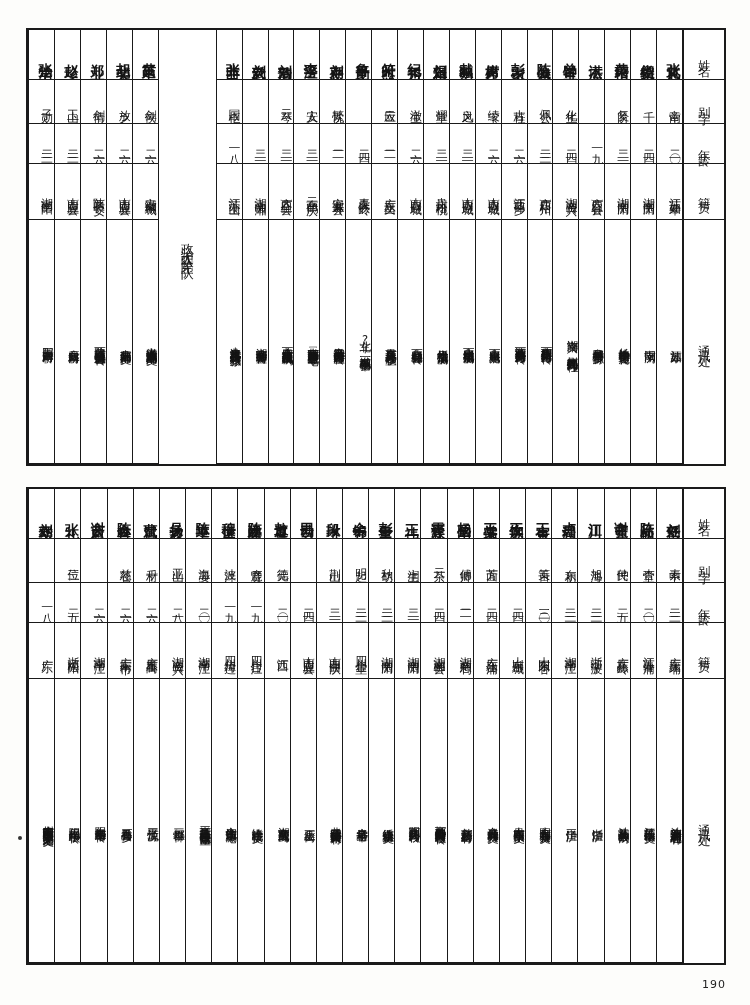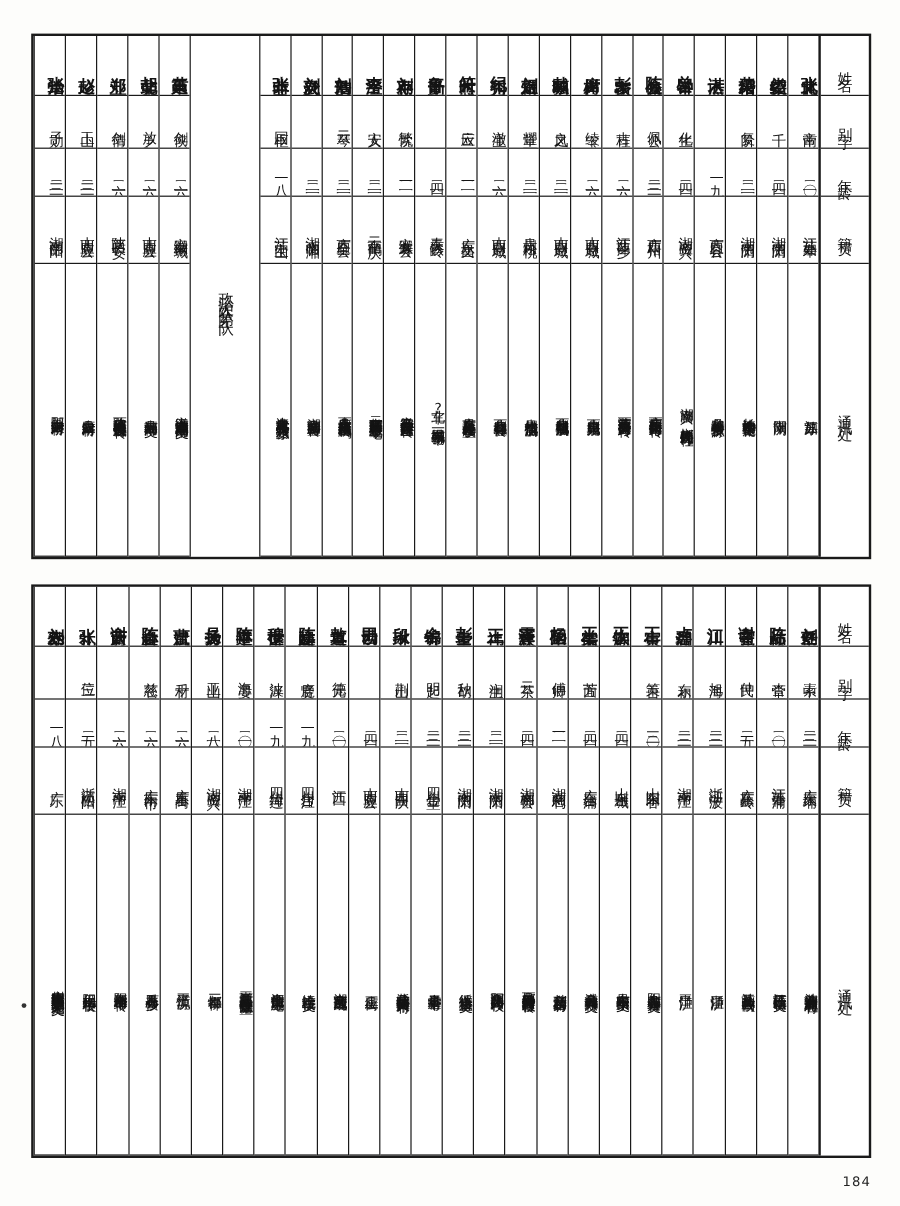--- a/index.html
+++ b/index.html
@@ -477,15 +477,15 @@
         <div class="cell c-alias"></div>
         <div class="cell c-age">一八</div>
         <div class="cell c-native">广东</div>
         <div class="cell c-addr">广州市东沙中国国民党第十区党部桑之光交</div>
       </div>
 
     </div>
   </div>
 
   <div class="dot"></div>
-  <div class="page-num">184</div>
+  <div class="page-num">190</div>
 
 </div>
 
 </body></html>

